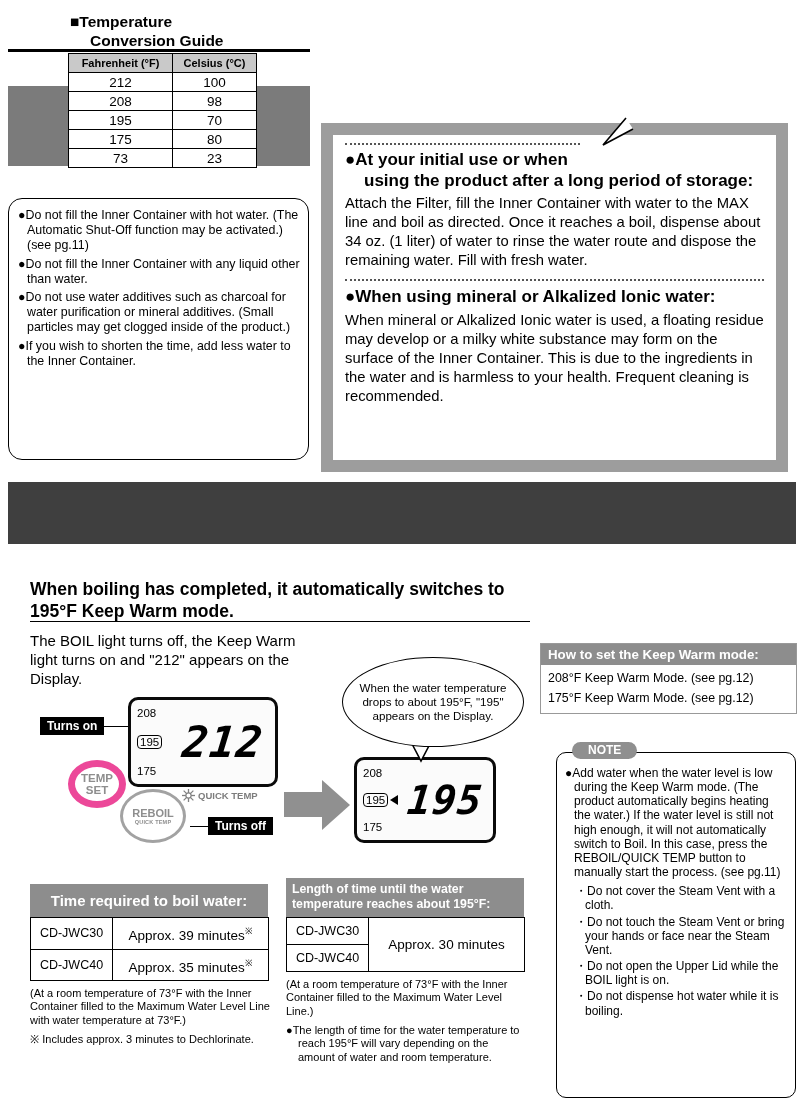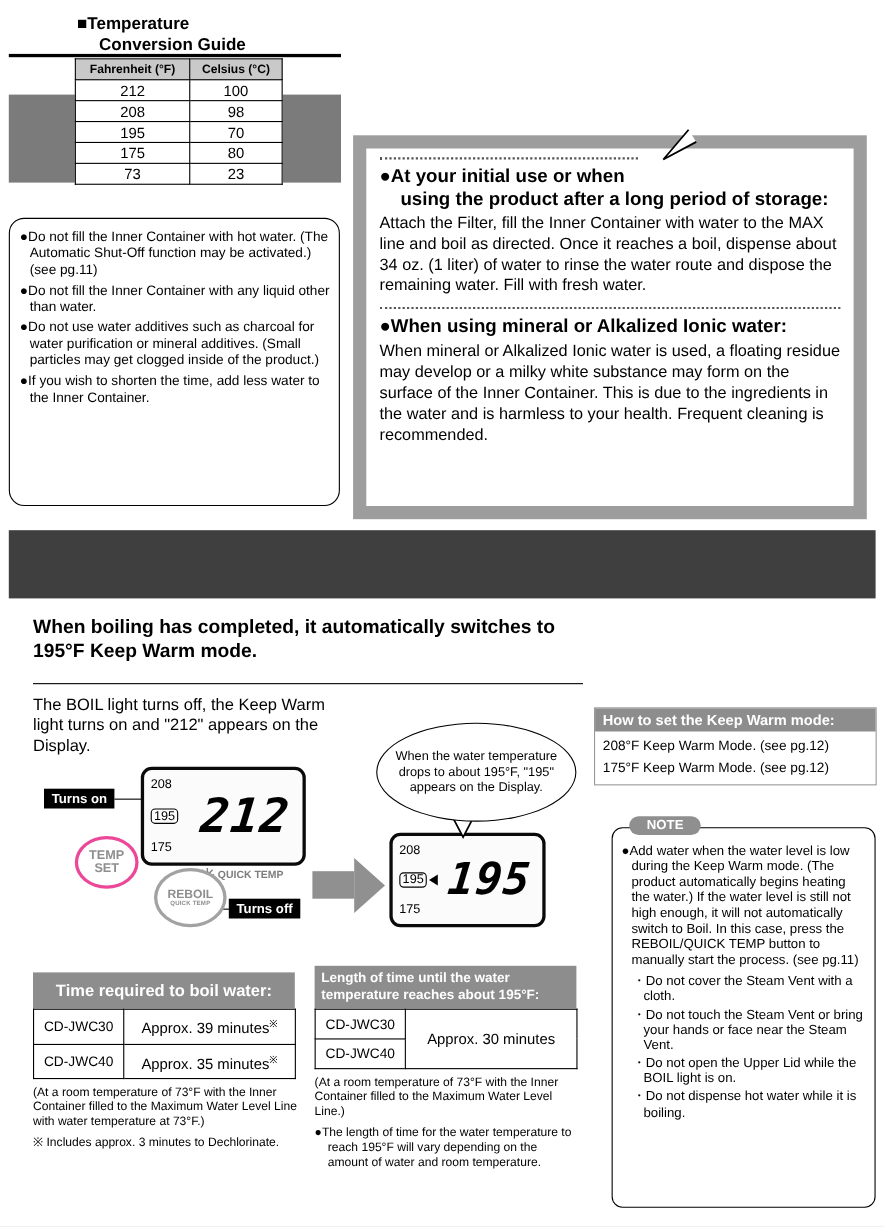--- a/index.html
+++ b/index.html
@@ -35,21 +35,21 @@
   .usage-p { font-size:14.8px; line-height:1.28; margin-top:3px; }
 
   
   .caution-box { left:8px; top:198px; width:301px; height:262px; border:1.6px solid #000; border-radius:14px; background:#fff; padding:9px 7px 5px 9px; z-index:2; }
   .caution-item { font-size:12.4px; line-height:1.2; padding-left:9px; text-indent:-9px; margin-bottom:4px; }
 
   
   .mid-band { left:8px; top:482px; width:788px; height:62px; background:#3f3f3f; }
 
   
-  .kw-heading { left:30px; top:558px; width:492px; font-size:17.5px; font-weight:bold; line-height:1.28; }
+  .kw-heading { left:30px; top:578px; width:492px; font-size:17.5px; font-weight:bold; line-height:1.28; }
   .kw-rule { left:30px; top:621px; width:500px; border-top:1.6px solid #000; }
   .kw-intro { left:30px; top:631px; width:266px; font-size:15px; line-height:1.27; }
 
   .howto { left:540px; top:643px; width:257px; border:1px solid #999; background:#fff; }
   .howto-header { background:#8d8d8d; color:#fff; font-weight:bold; font-size:13.3px; padding:3px 7px; }
   .howto-row { font-size:12.4px; padding:6px 7px 0 7px; }
   .howto-row:last-child { padding-bottom:8px; }
 
   .black-label { background:#000; color:#fff; font-weight:bold; font-size:12px; padding:2px 7px; z-index:4; }
   .lbl-turns-on { left:40px; top:717px; }
@@ -62,22 +62,22 @@
   .lcd-2 { left:354px; top:757px; width:142px; height:86px; }
   .disp-labels { display:flex; flex-direction:column; justify-content:space-between; align-items:flex-start; font-size:11.5px; width:40px; padding:2px 0; }
   .lblrow { display:flex; align-items:center; }
   .lbl-boxed { border:1.5px solid #000; border-radius:4px; padding:0 2px; display:inline-block; }
   .tri-left { width:0; height:0; border-top:5px solid transparent; border-bottom:5px solid transparent; border-right:8px solid #000; margin-left:2px; }
   .disp-digits { flex:1; display:flex; align-items:center; justify-content:center; font-family:"DejaVu Sans Mono", monospace; font-weight:bold; font-style:italic; letter-spacing:1px; transform:skewX(-6deg); }
   .lcd-1 .disp-digits { font-size:43px; }
   .lcd-2 .disp-digits { font-size:40px; }
 
   .btn-oval { border-radius:50%; background:#fff; display:flex; flex-direction:column; align-items:center; justify-content:center; color:#8e8e8e; z-index:3; }
-  .btn-tempset { left:68px; top:760px; width:58px; height:48px; border:3px solid #ec4899; font-weight:bold; font-size:11.5px; line-height:1.05; }
-  .btn-reboil { left:140px; top:789px; width:66px; height:54px; border:3px solid #a2a2a2; }
+  .btn-tempset { left:68px; top:760px; width:58px; height:48px; border:7px solid #ec4899; font-weight:bold; font-size:11.5px; line-height:1.05; }
+  .btn-reboil { left:120px; top:789px; width:66px; height:54px; border:3px solid #a2a2a2; }
   .reboil-main { font-weight:bold; font-size:11px; }
   .reboil-sub { font-weight:bold; font-size:5.5px; letter-spacing:0.2px; }
   .quicktemp { left:182px; top:789px; display:flex; align-items:center; gap:3px; color:#7d7d7d; font-weight:bold; font-size:9.5px; }
 
   .arrow-shaft { left:284px; top:792px; width:38px; height:25px; background:#909090; }
   .arrow-head { left:322px; top:780px; width:0; height:0; border-top:25px solid transparent; border-bottom:25px solid transparent; border-left:28px solid #909090; }
 
   
   .note-box { left:556px; top:752px; width:240px; height:346px; border:1.8px solid #000; border-radius:10px; background:#fff; padding:13px 7px 6px 8px; z-index:2; }
   .note-tab { left:572px; top:742px; background:#8f8f8f; color:#fff; font-weight:bold; font-size:12px; padding:1px 16px 2px 16px; border-radius:10px; z-index:3; }

